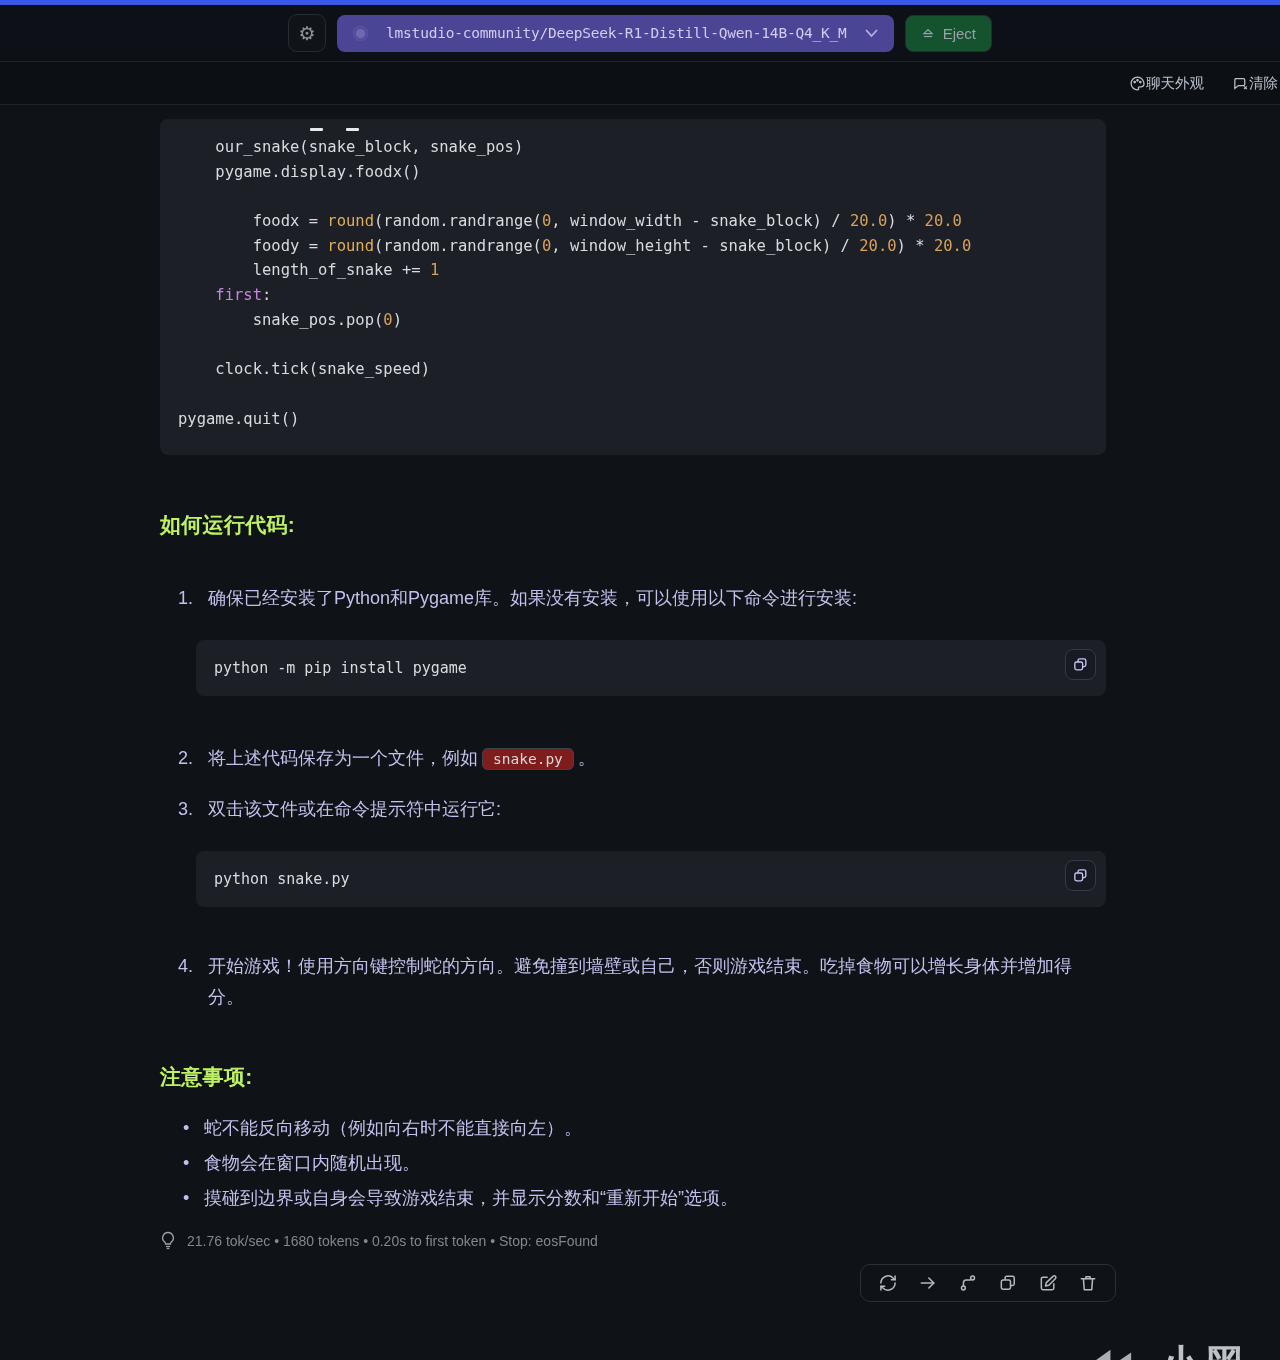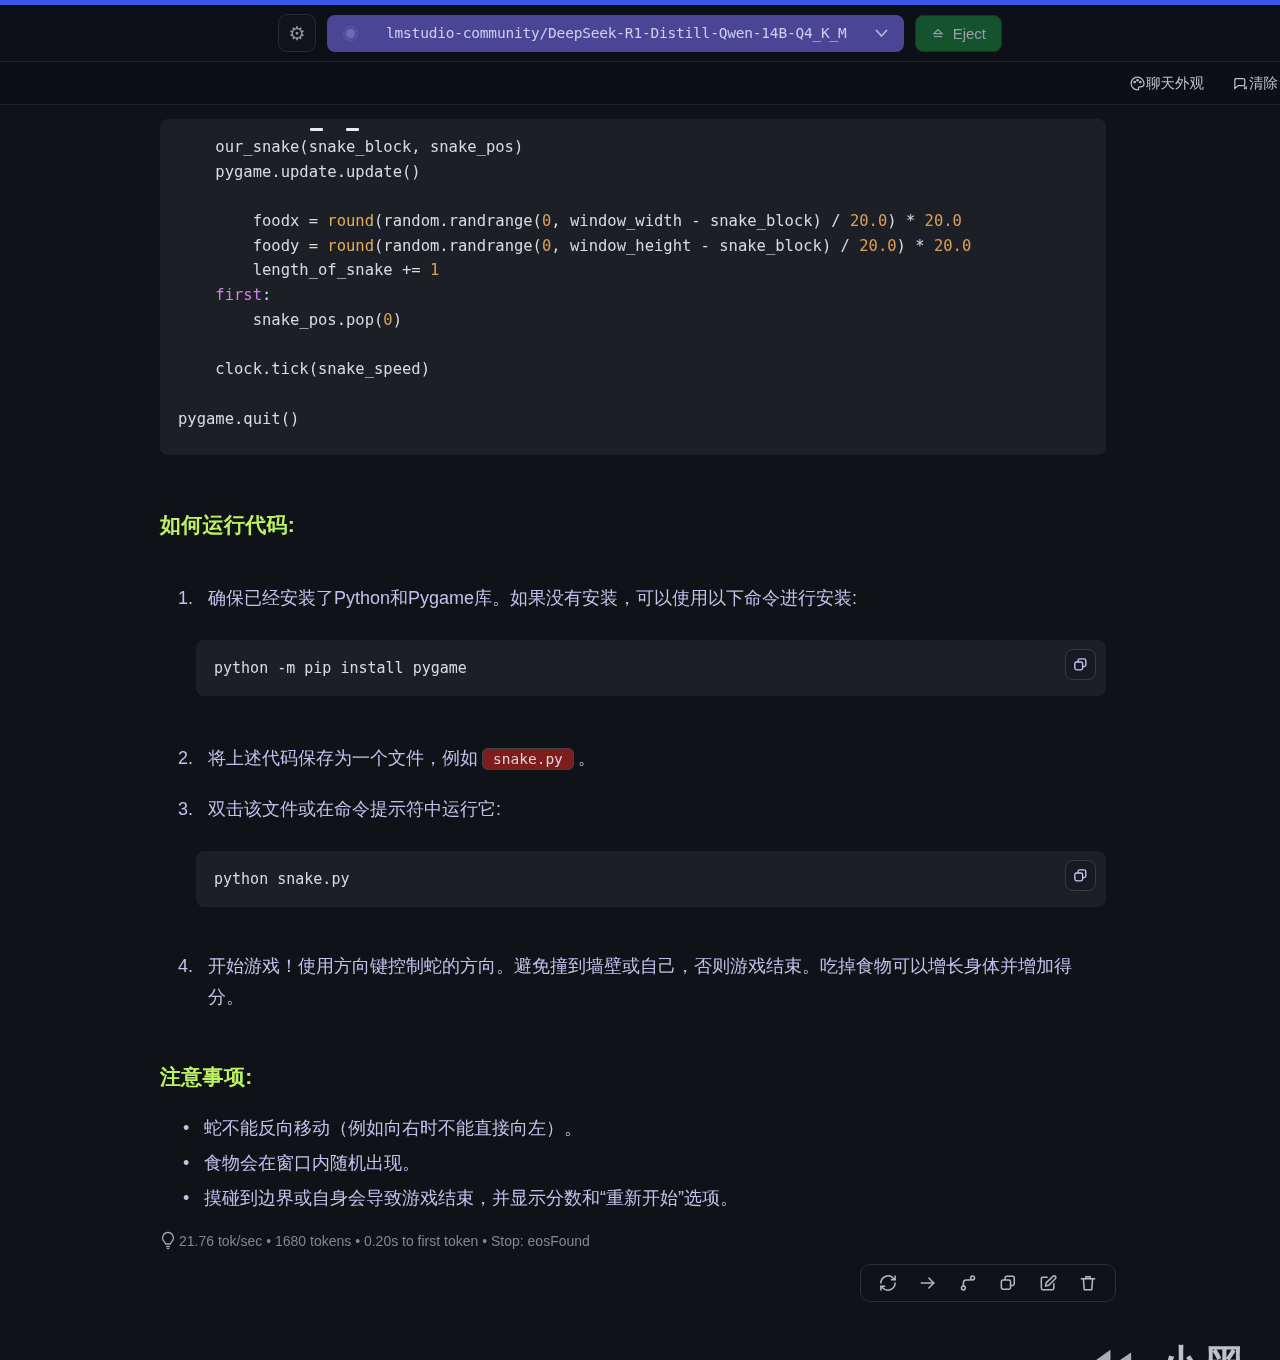--- a/index.html
+++ b/index.html
@@ -18,21 +18,21 @@
     display:flex; align-items:center; justify-content:center; gap:11px;
   }
   .icon-btn {
     width:38px; height:38px; border:1px solid #272c33; border-radius:9px;
     background:#101318; color:#8d949e;
     display:flex; align-items:center; justify-content:center;
     font-size:19px; cursor:pointer;
   }
   .model-pill {
     height:37px; background:#4b4596; border-radius:8px;
-    display:flex; align-items:center; gap:28px;
+    display:flex; align-items:center; gap:18px;
     padding:0 16px; cursor:pointer;
   }
   .model-pill .dot {
     width:15px; height:15px; border-radius:50%;
     background:#8d88c0; opacity:.55; flex:none;
     box-shadow:inset 0 0 0 3px #5d57a5;
   }
   .model-pill .name {
     font-family:"DejaVu Sans Mono", monospace;
     font-size:14.5px; color:#d2cdf2; letter-spacing:-0.2px;
@@ -94,21 +94,21 @@
   .bullets { margin-top:26px; margin-left:23px; list-style:none; }
   .bullets li {
     position:relative; padding-left:21px; margin-bottom:13px;
     font-size:18px; line-height:22px; color:#c3c0ec;
   }
   .bullets li::before {
     content:"•"; position:absolute; left:0; top:0; color:#c3c0ec;
   }
   
   .statusbar {
-    margin-top:22px; display:flex; align-items:center; gap:3px;
+    margin-top:22px; display:flex; align-items:center; gap:11px;
     color:#7f8893; font-size:14px;text-align:center;
   }
   .action-bar {
     position:absolute; top:1264px; right:164px;
     height:38px; border:1px solid #2b3037; border-radius:10px;
     display:flex; align-items:center; gap:10px; padding:0 12px;
     background:rgba(15,18,23,.6); z-index:2;
   }
   .action-btn {
     width:30px; height:30px; display:flex; align-items:center; justify-content:center;
@@ -170,21 +170,21 @@
 
 <div class="content">
 
   <div class="codeblock main">
     <div class="clip-row">
       <span class="clip-frag" style="left:132px"></span>
       <span class="clip-frag" style="left:168px"></span>
     </div>
     <div>
         <div class="code-line"><span>    our_snake(snake_block, snake_pos)</span></div>
-        <div class="code-line"><span>    pygame.update.update()</span></div>
+        <div class="code-line"><span>    pygame.display.foodx()</span></div>
         <div class="code-line">&nbsp;</div>
         <div class="code-line"><span>        foodx = </span><span class="tok-fn">round</span><span>(random.randrange(</span><span class="tok-num">0</span><span>, window_width - snake_block) / </span><span class="tok-num">20.0</span><span>) * </span><span class="tok-num">20.0</span></div>
         <div class="code-line"><span>        foody = </span><span class="tok-fn">round</span><span>(random.randrange(</span><span class="tok-num">0</span><span>, window_height - snake_block) / </span><span class="tok-num">20.0</span><span>) * </span><span class="tok-num">20.0</span></div>
         <div class="code-line"><span>        length_of_snake += </span><span class="tok-num">1</span></div>
         <div class="code-line"><span>    </span><span class="tok-kw">first</span><span>:</span></div>
         <div class="code-line"><span>        snake_pos.pop(</span><span class="tok-num">0</span><span>)</span></div>
         <div class="code-line">&nbsp;</div>
         <div class="code-line"><span>    clock.tick(snake_speed)</span></div>
         <div class="code-line">&nbsp;</div>
         <div class="code-line"><span>pygame.quit()</span></div>

